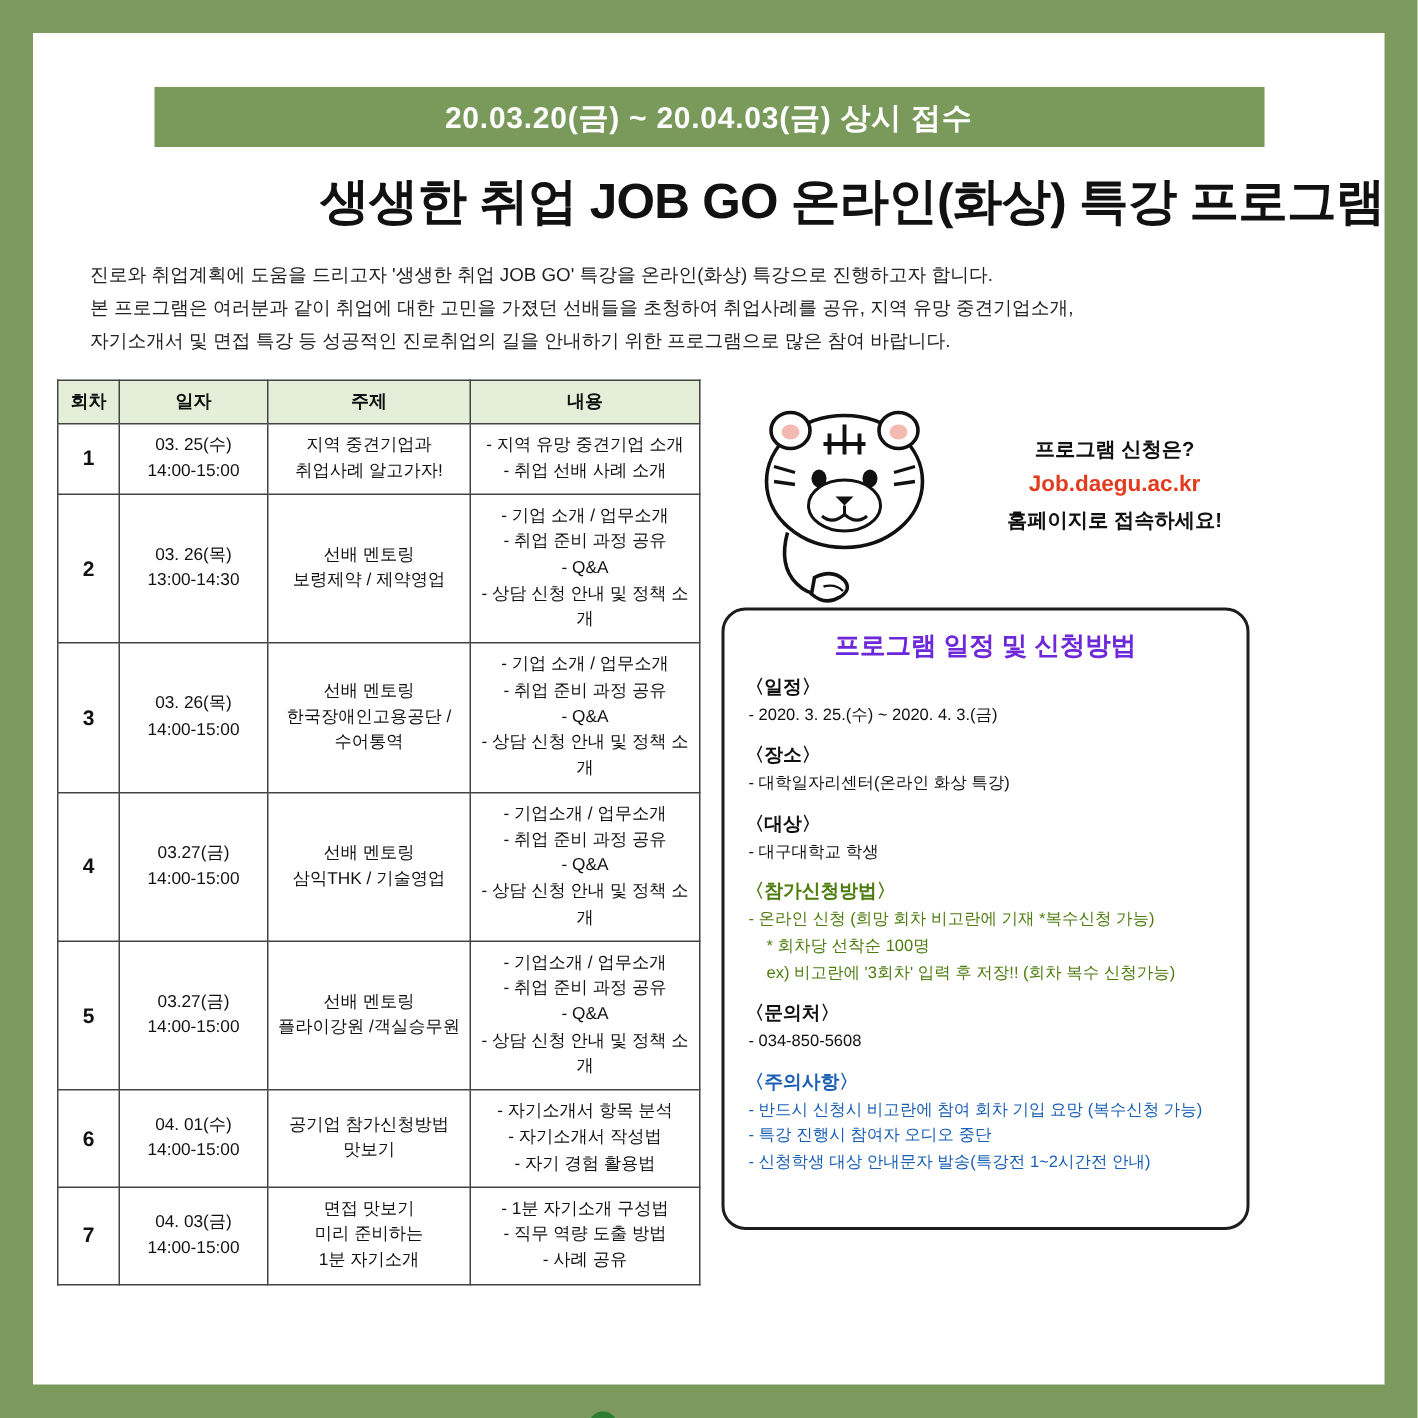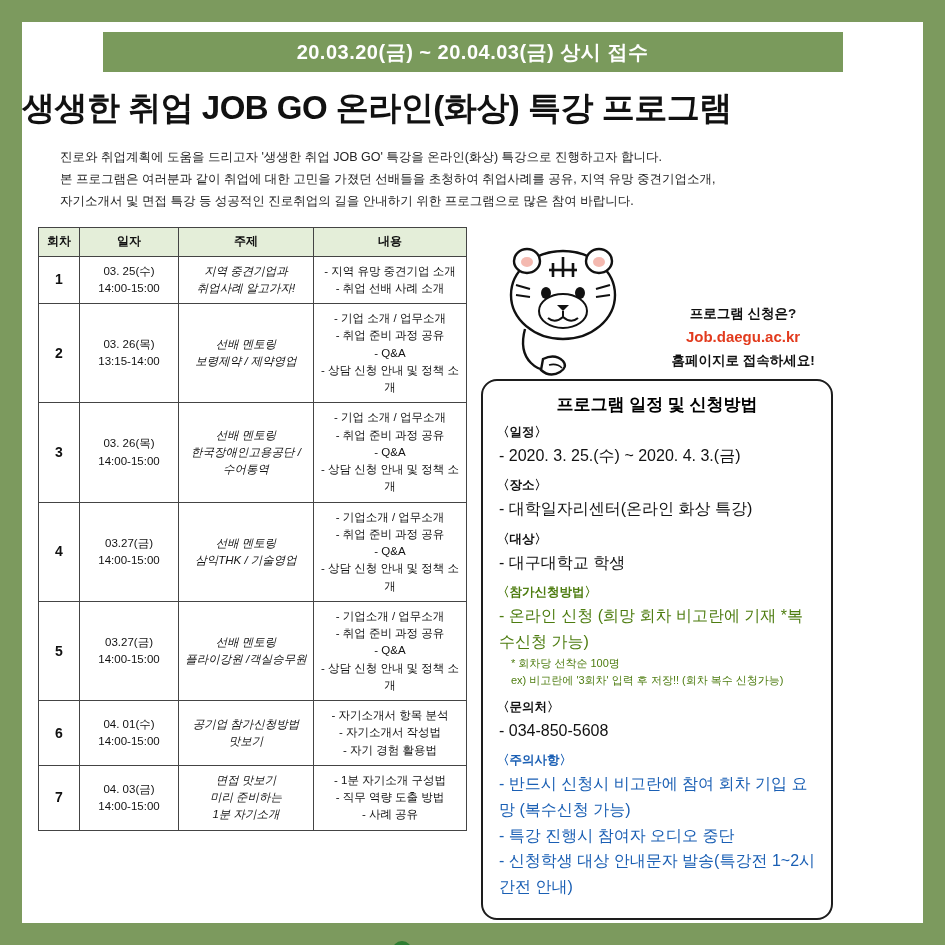--- a/index.html
+++ b/index.html
@@ -10,31 +10,31 @@
     overflow:hidden;
   }
   .poster{
     position:absolute;left:22px;top:22px;
     width:901px;height:901px;
     background:#ffffff;
     box-sizing:border-box;
   }
   
   .date-band{
-    margin:10px auto 0 auto;
+    margin:36px auto 0 auto;
     width:740px;height:40px;
     background:#7a9a5c;
     color:#ffffff;
     font-size:20px;font-weight:bold;
     display:flex;align-items:center;justify-content:center;
     letter-spacing:.5px;
   }
   .main-title{
     margin:14px 0 0 0;
-    text-align:left;
+    text-align:right;
     font-size:33px;font-weight:bold;
     color:#111111;
     letter-spacing:-.5px;
   }
   .intro{
     margin:16px 38px 0 38px;
     font-size:12.5px;
     line-height:1.75;
     color:#222222;
   }
@@ -63,61 +63,60 @@
   }
   table.schedule td{
     border:1px solid #444;
     text-align:center;
     vertical-align:middle;
     padding:6px 3px;
     line-height:1.5;
   }
   td.c-no{width:38px;font-weight:bold;font-size:14px;}
   td.c-date{width:96px;}
-  td.c-topic{width:132px;font-style:italic;}
+  td.c-topic{width:132px;}
   td.c-content{text-align:left;padding-left:10px;}
   th.h-no{width:38px;}
   th.h-date{width:96px;}
   th.h-topic{width:132px;}
   
   .apply-note{
     position:absolute;
     right:6px;top:36px;
     text-align:center;
     font-size:13.5px;
     line-height:1.65;
     color:#111;
     font-weight:bold;
     width:180px;
-    margin-top:40px;
   }
   .apply-note .url{color:#e23b1e;font-size:15px;}
   .tiger{
     position:absolute;left:4px;top:10px;width:170px;height:150px;
   }
   .info-box{
     position:absolute;
     left:2px;top:152px;
     width:352px;
     min-height:415px;
     border:2px solid #1d1d1d;
     border-radius:16px;
     box-sizing:border-box;
     padding:10px 14px 10px 14px;
     background:#fff;
   }
   .info-title{
     text-align:center;
     font-size:17px;font-weight:bold;
     margin:2px 0 8px 0;
-    color:#000000;
+    color:#6d28d9;
   }
   .sec{margin-bottom:9px;}
   .sec-h{font-size:12.5px;font-weight:bold;color:#111;margin-bottom:2px;}
-  .sec-l{font-size:16px;line-height:1.6;color:#111;padding-left:2px;}
+  .sec-l{font-size:11px;line-height:1.6;color:#111;padding-left:2px;}
   .sec-l.sub{padding-left:14px;font-size:11px;}
   .red .sec-h,.red .sec-l{color:#4d7c0f;}
   .blue .sec-h,.blue .sec-l{color:#1a5fb4;}
   
   .footer{
     position:absolute;left:0;bottom:-38px;width:100%;
     display:flex;align-items:center;justify-content:center;gap:7px;
   }
   .footer-logo{
     width:20px;height:20px;border-radius:50%;
@@ -169,21 +168,21 @@
               </td>
               <td class="c-content">
                 <div>- 지역 유망 중견기업 소개</div>
                 <div>- 취업 선배 사례 소개</div>
               </td>
             </tr>
             <tr>
               <td class="c-no">2</td>
               <td class="c-date">
                 <div>03. 26(목)</div>
-                <div>13:15-14:00</div>
+                <div>13:00-14:30</div>
               </td>
               <td class="c-topic">
                 <div>선배 멘토링</div>
                 <div>보령제약 / 제약영업</div>
               </td>
               <td class="c-content">
                 <div>- 기업 소개 / 업무소개</div>
                 <div>- 취업 준비 과정 공유</div>
                 <div>- Q&amp;A</div>
                 <div>- 상담 신청 안내 및 정책 소개</div>

